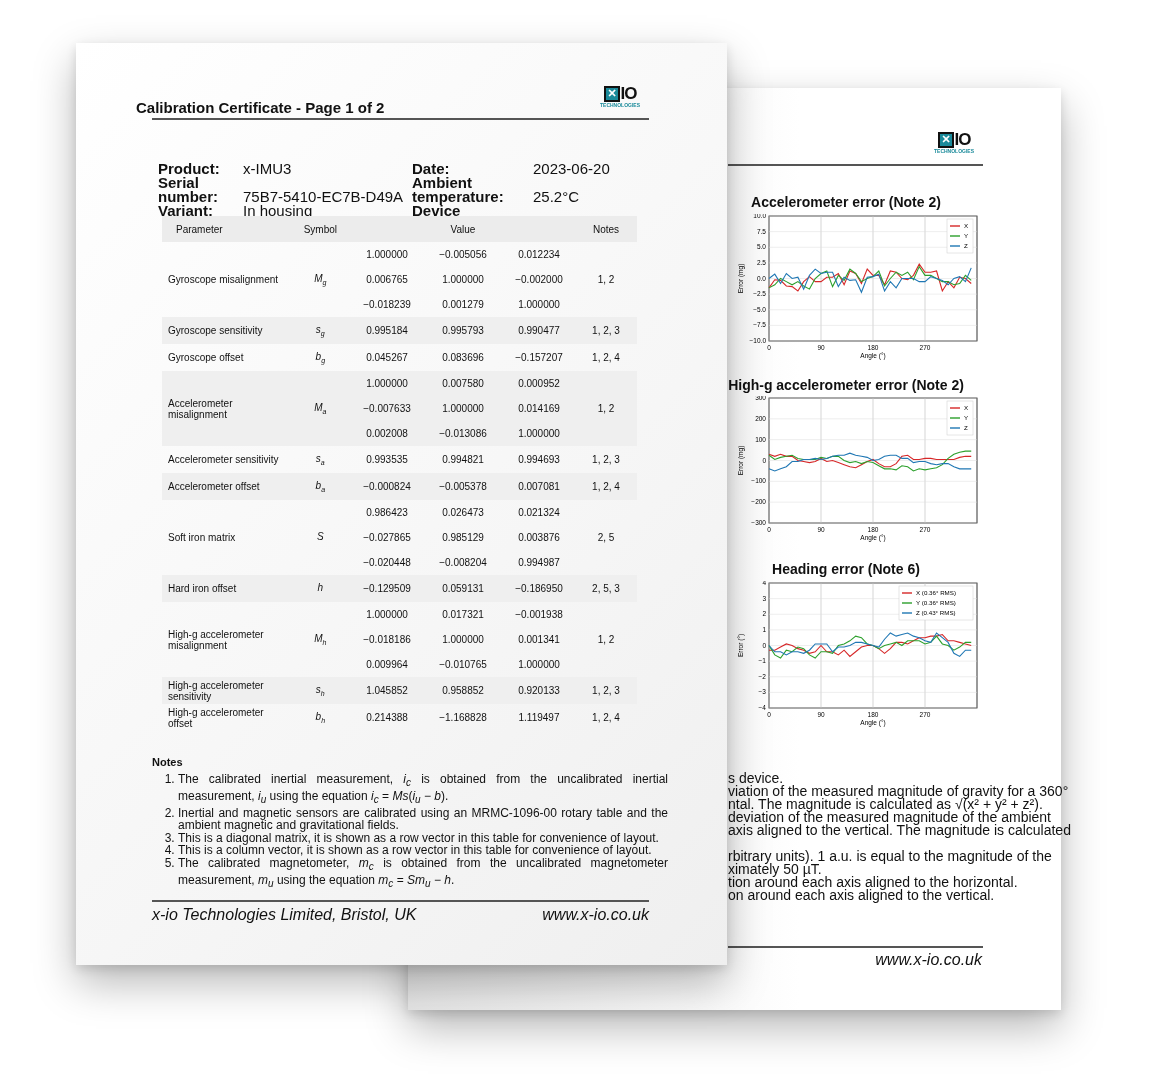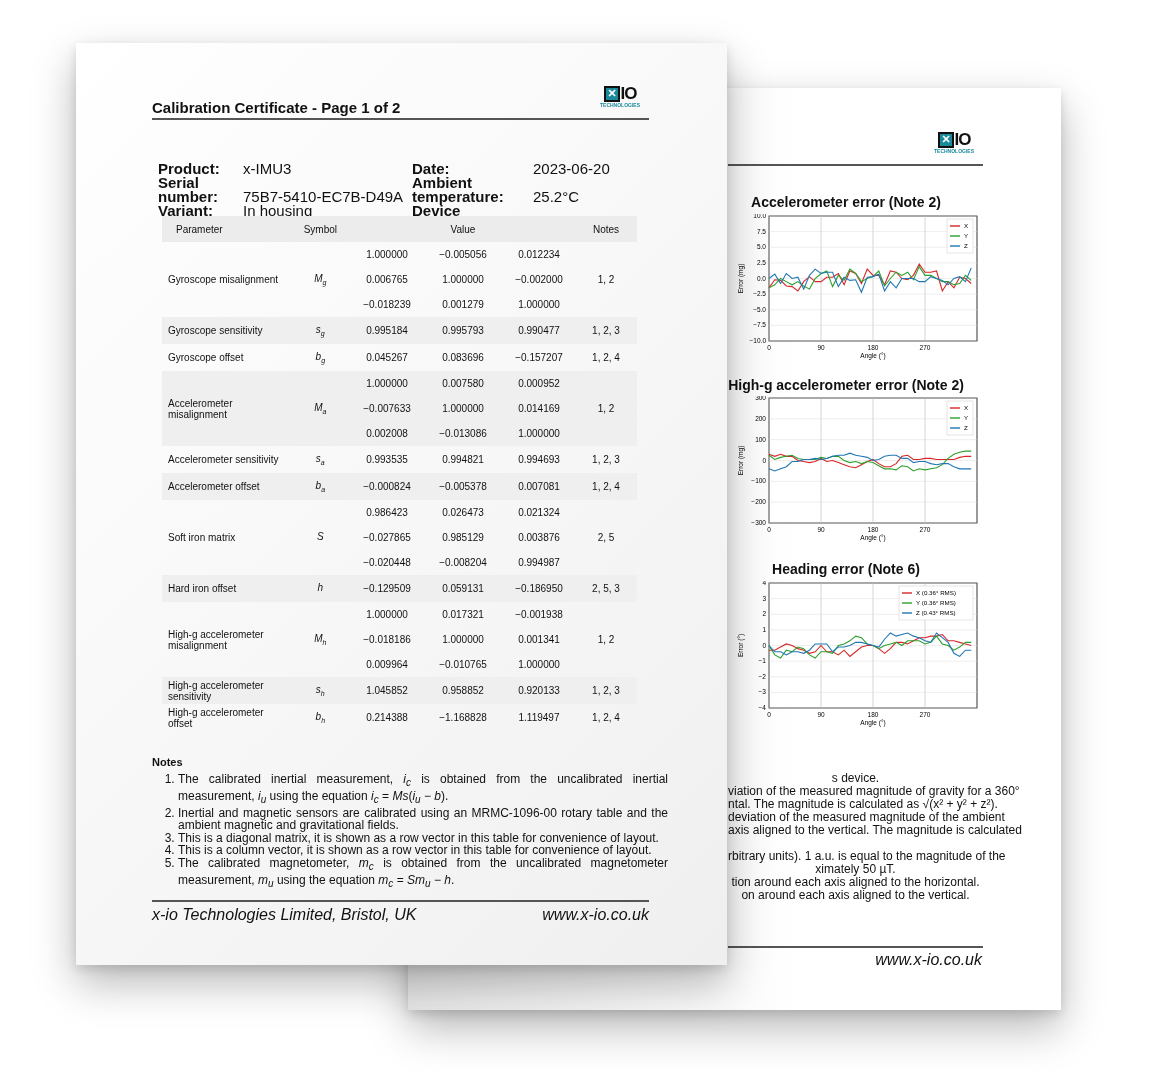--- a/index.html
+++ b/index.html
@@ -25,21 +25,21 @@
   table.params td.notes{text-align:center;width:50px;}
   .vals{display:grid;grid-template-columns:repeat(3,60px);column-gap:16px;justify-content:center;}
   .vals span{text-align:center;height:25px;line-height:25px;}
   .vals.one span{height:27px;line-height:27px;}
   .notes-h{position:absolute;left:76px;top:713px;font-weight:bold;font-size:11px;}
   ol.notes{position:absolute;left:84px;top:730px;width:490px;margin:0;padding-left:18px;font-size:12px;line-height:12.5px;text-align:justify;}
   .footer{position:absolute;font-size:16px;font-style:italic;}
   .chart{position:absolute;}
   .chart-title{position:absolute;font-weight:bold;font-size:14px;text-align:center;width:280px;}
   svg text{font-family:"Liberation Sans",sans-serif;}
-  .p2text{position:absolute;left:320px;font-size:12px;line-height:13px;width:255px;white-space:nowrap;text-align:center;}
+  .p2text{position:absolute;left:320px;font-size:14px;line-height:13px;width:255px;white-space:nowrap;}
 </style>
 </head>
 <body>
 
 <div class="page" id="page2">
   <div class="title" style="left:308px;top:56px;">2</div>
   <div class="logo" style="left:526px;top:44px;">
     <div class="mark">
         <div class="sq"></div>
         <span class="io">IO</span>
@@ -184,21 +184,21 @@
     <div>ximately 50 µT.</div>
     <div>tion around each axis aligned to the horizontal.</div>
     <div>on around each axis aligned to the vertical.</div>
   </div>
 
   <div class="rule" style="left:320px;top:858px;width:255px;"></div>
   <div class="footer" style="right:79px;top:863px;">www.x-io.co.uk</div>
 </div>
 
 <div class="page" id="page1">
-  <div class="title" style="left:76px;top:56px;">Calibration Certificate - Page 1 of 2</div>
+  <div class="title" style="left:60px;top:56px;">Calibration Certificate - Page 1 of 2</div>
   <div class="logo" style="left:524px;top:43px;">
     <div class="mark">
         <div class="sq"></div>
         <span class="io">IO</span>
       </div>
     <div class="tech">TECHNOLOGIES</div>
   </div>
   <div class="rule" style="left:76px;top:75px;width:497px;"></div>
 
   <div class="meta" style="left:82px;top:103px;">

